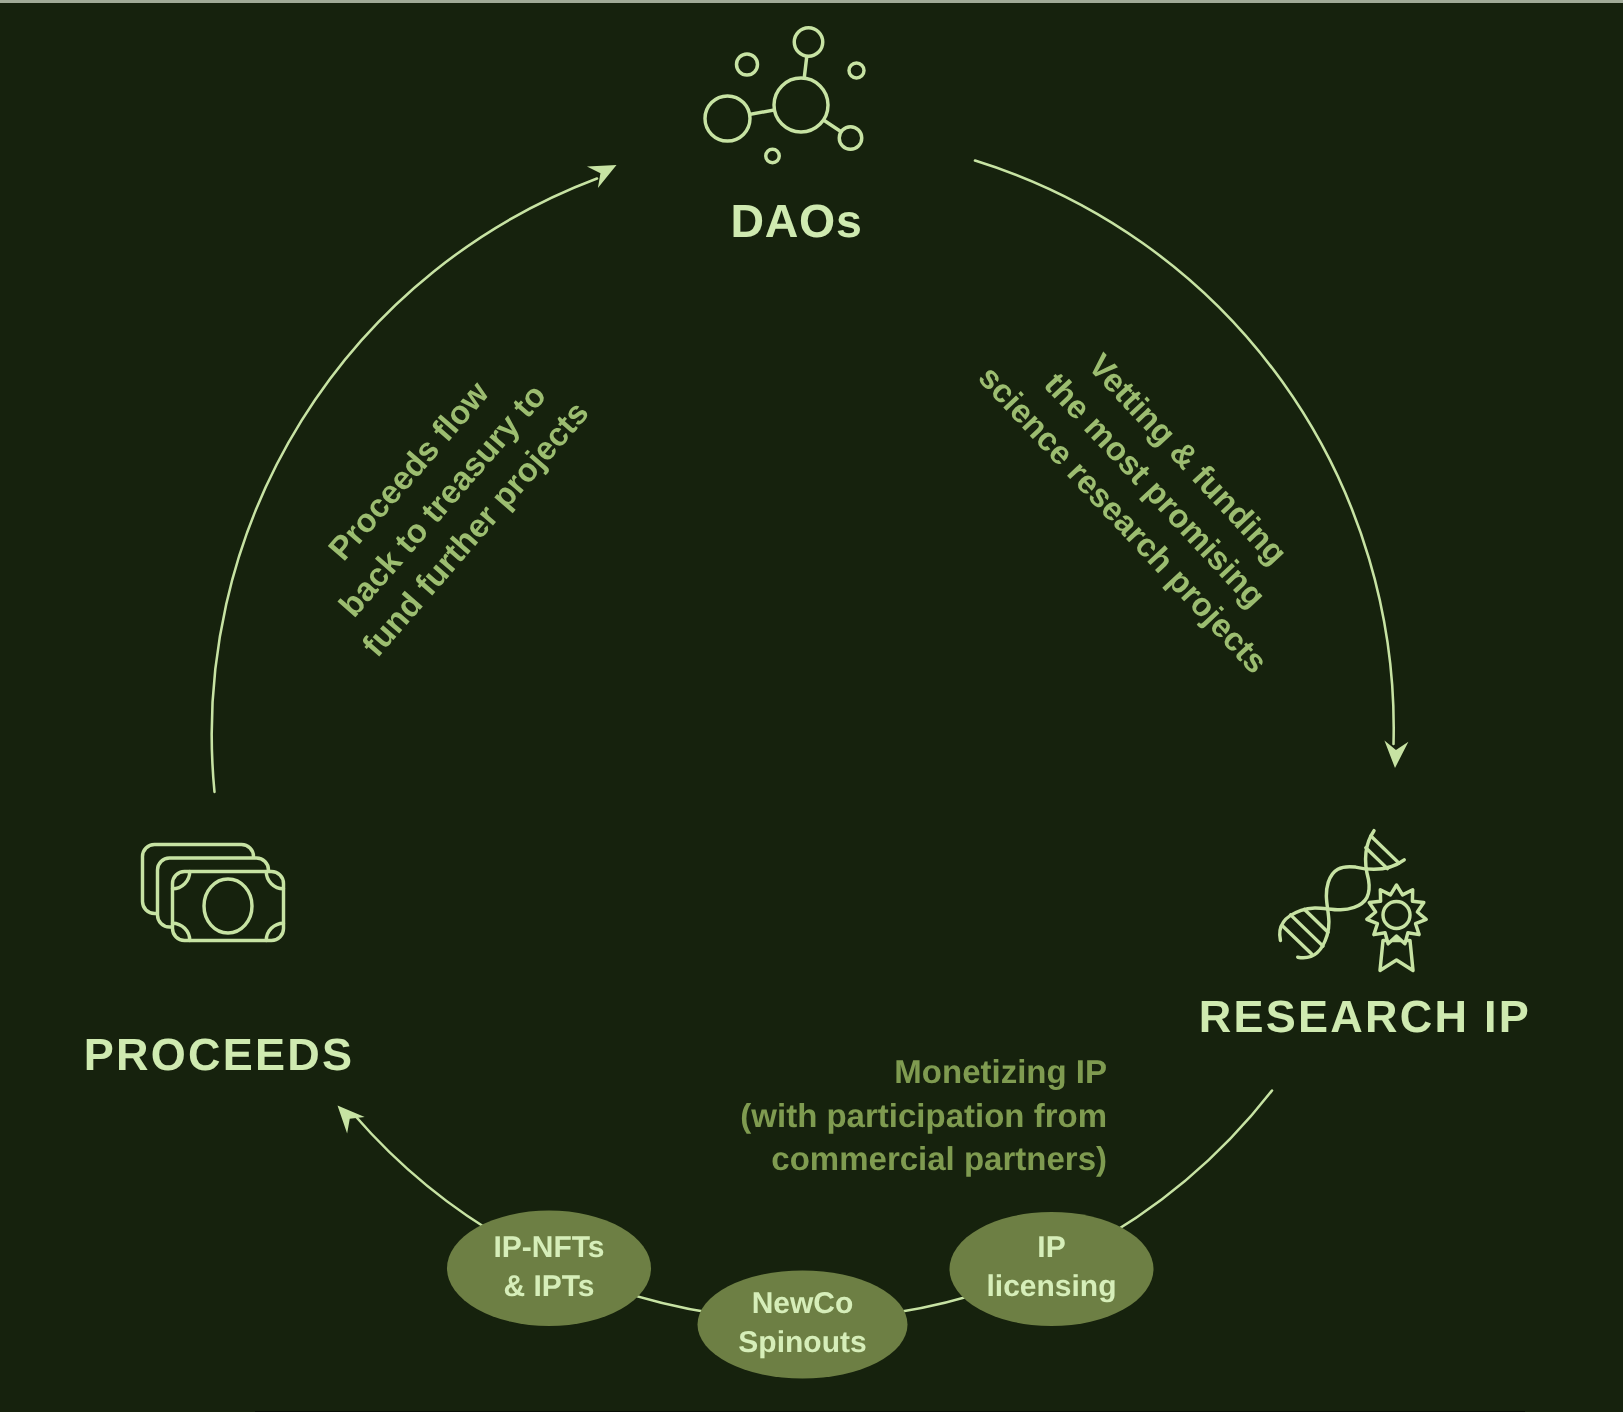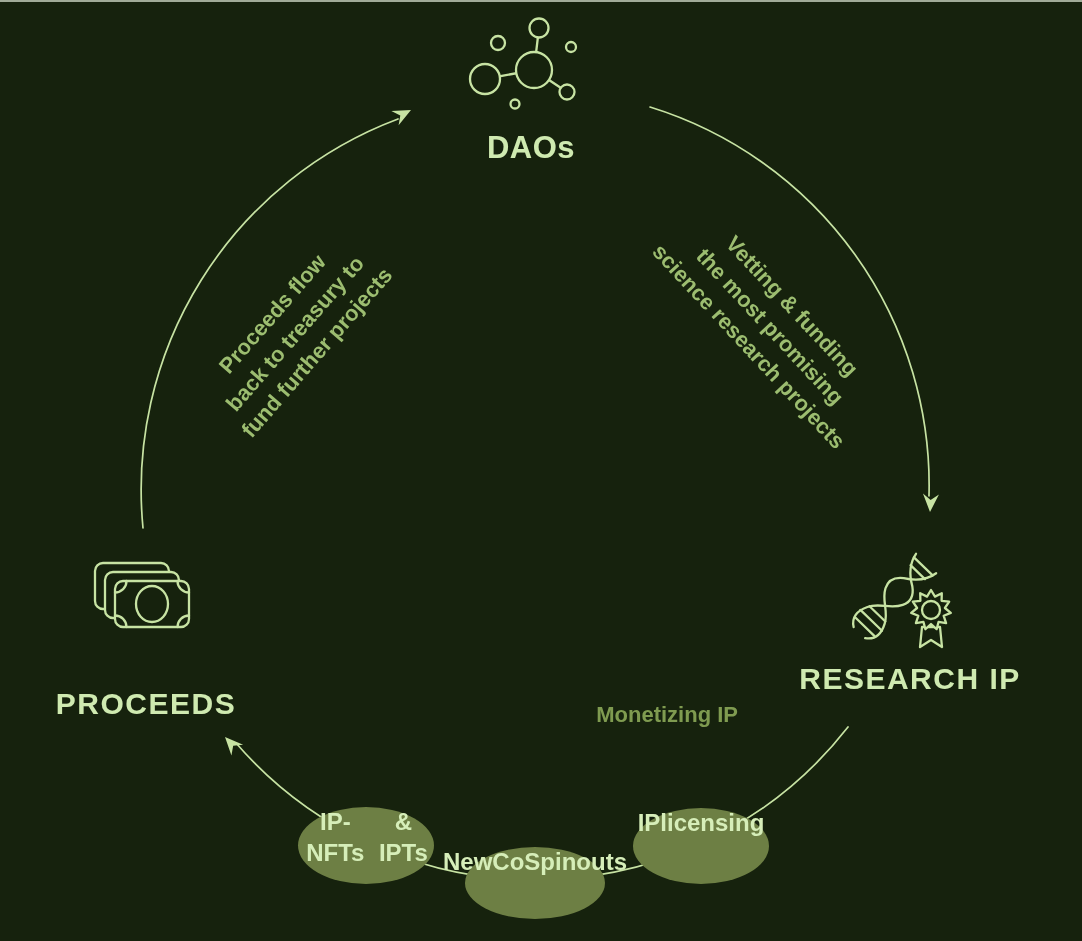--- a/index.html
+++ b/index.html
@@ -38,22 +38,22 @@
   .arc-text span{display:block;}
   .arc-text-right{left:615px;top:282px;width:310px;transform:rotate(47deg);}
   .arc-text-left{left:165px;top:289px;width:260px;transform:rotate(-49deg);}
   .monetize-text{
     position:absolute;left:358px;top:700px;width:380px;text-align:right;
     color:var(--monetize_text);font-weight:700;font-size:22px;line-height:1.32;
   }
   .monetize-text span{display:block;}
   .bubble{
     position:absolute;border-radius:50%;background:var(--ellipse_fill);
-    display:flex;align-items:flex-start;justify-content:center;
-    color:var(--ellipse_text);font-weight:700;font-size:24px;line-height:1.28;text-align:center;
+    display:flex;flex-direction:column;align-items:center;justify-content:center;
+    color:var(--ellipse_text);font-weight:700;font-size:20px;line-height:1.28;text-align:center;
   }
   .bubble-1{left:298px;top:807px;width:136px;height:77px;}
   .bubble-2{left:465px;top:847px;width:140px;height:72px;}
   .bubble-3{left:633px;top:808px;width:136px;height:76px;}
 </style>
 </head>
 <body>
 
 <div class="canvas">
 
@@ -126,20 +126,22 @@
     <span>science research projects</span>
   </div>
   <div class="arc-text arc-text-left">
     <span>Proceeds flow</span>
     <span>back to treasury to</span>
     <span>fund further projects</span>
   </div>
 
   <div class="monetize-text">
     <span>Monetizing IP</span>
+    <span>(with participation from</span>
+    <span>commercial partners)</span>
   </div>
 
   <div class="bubble bubble-1">
     <span>IP-NFTs</span>
     <span>&amp; IPTs</span>
   </div>
   <div class="bubble bubble-3">
     <span>IP</span>
     <span>licensing</span>
   </div>

